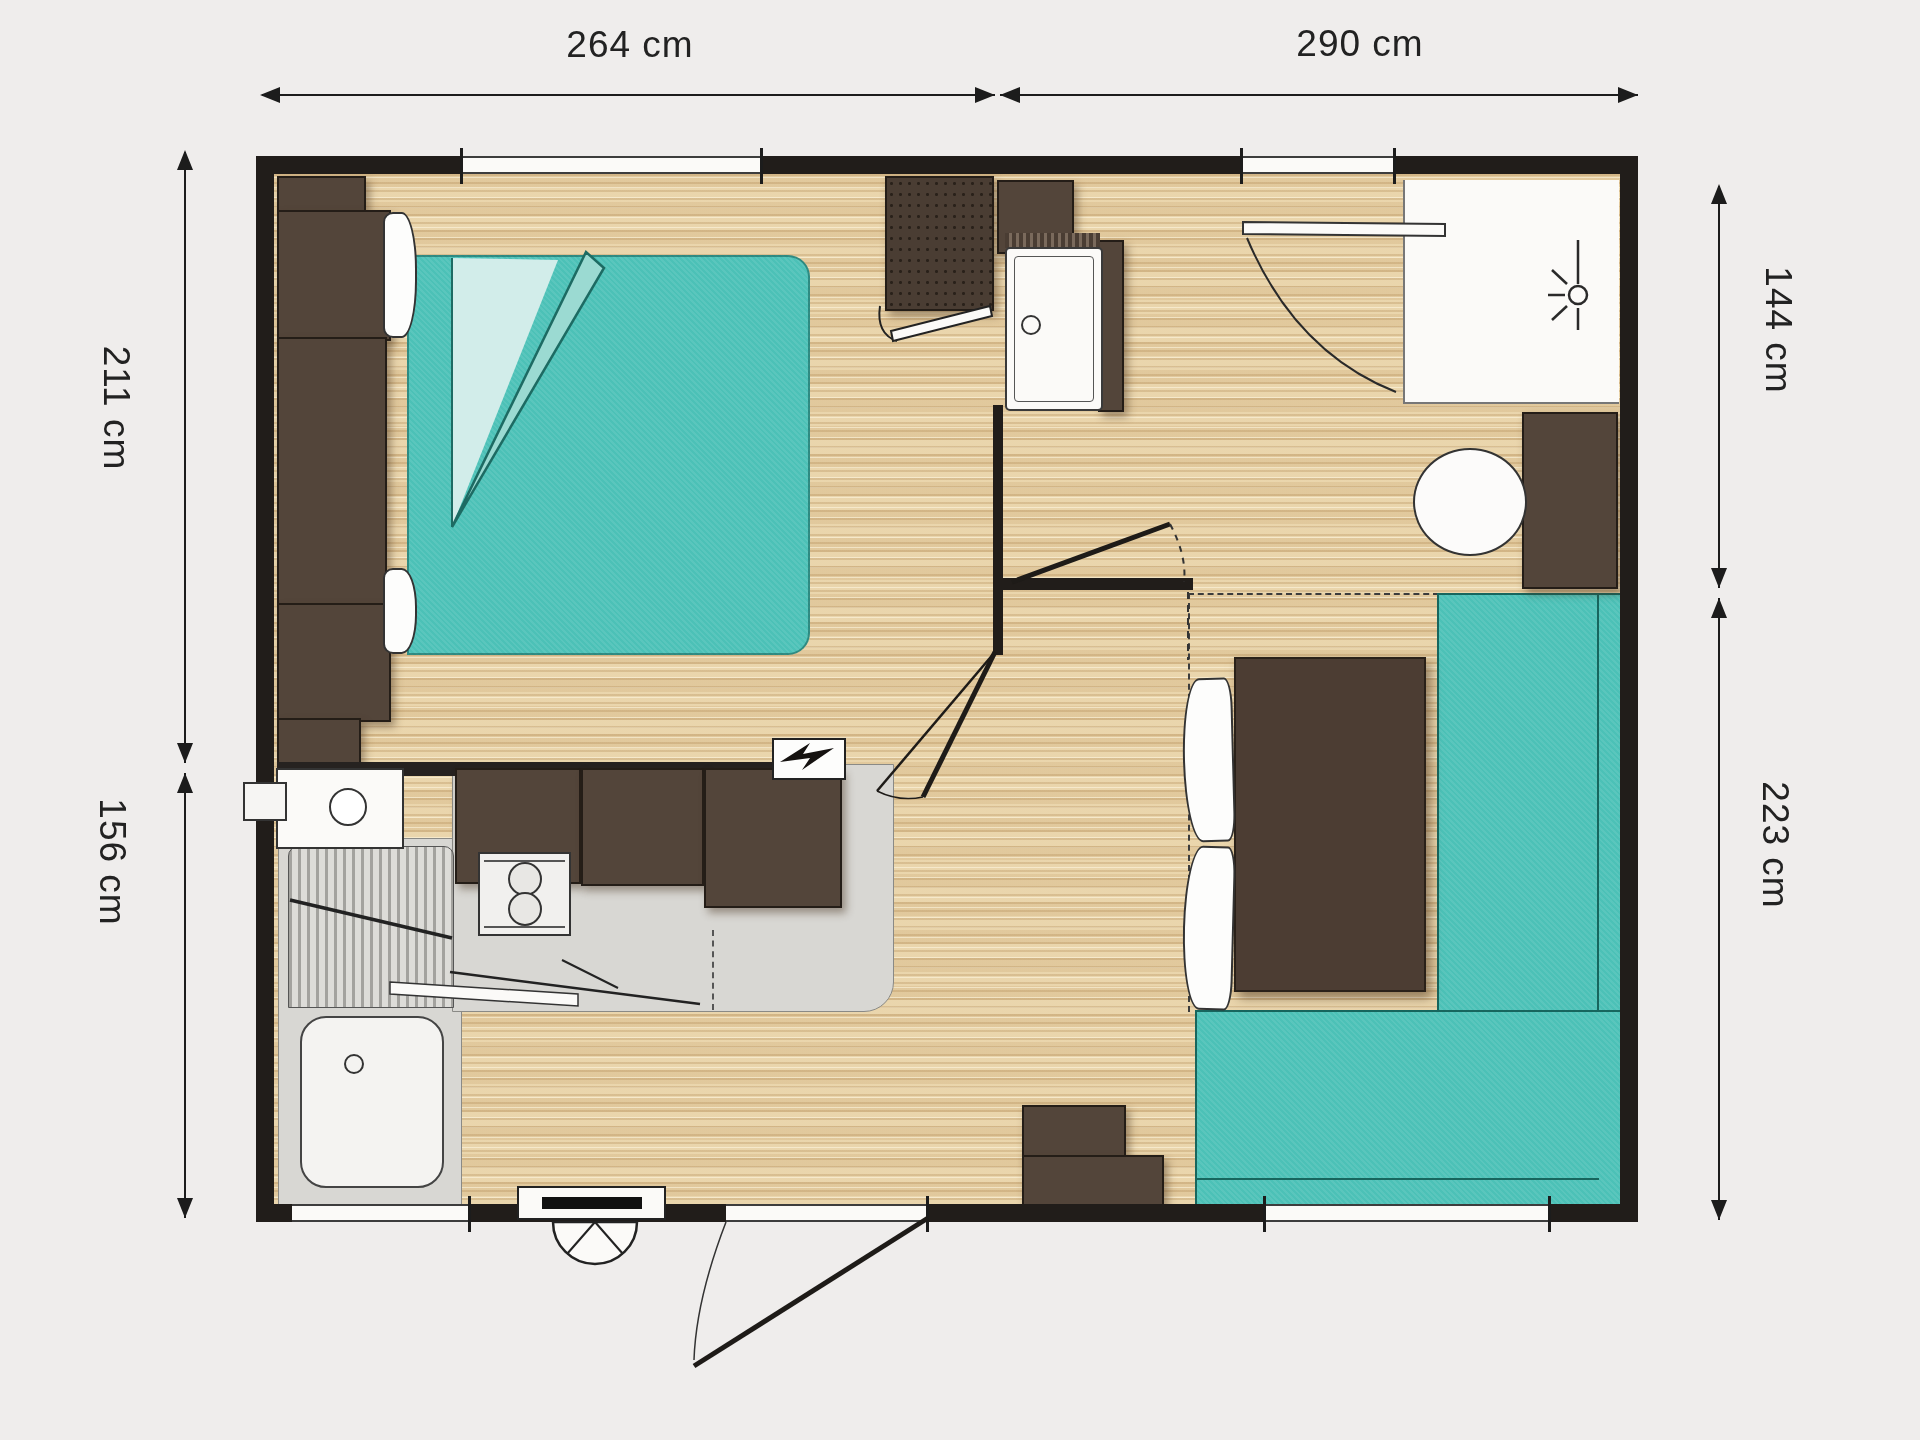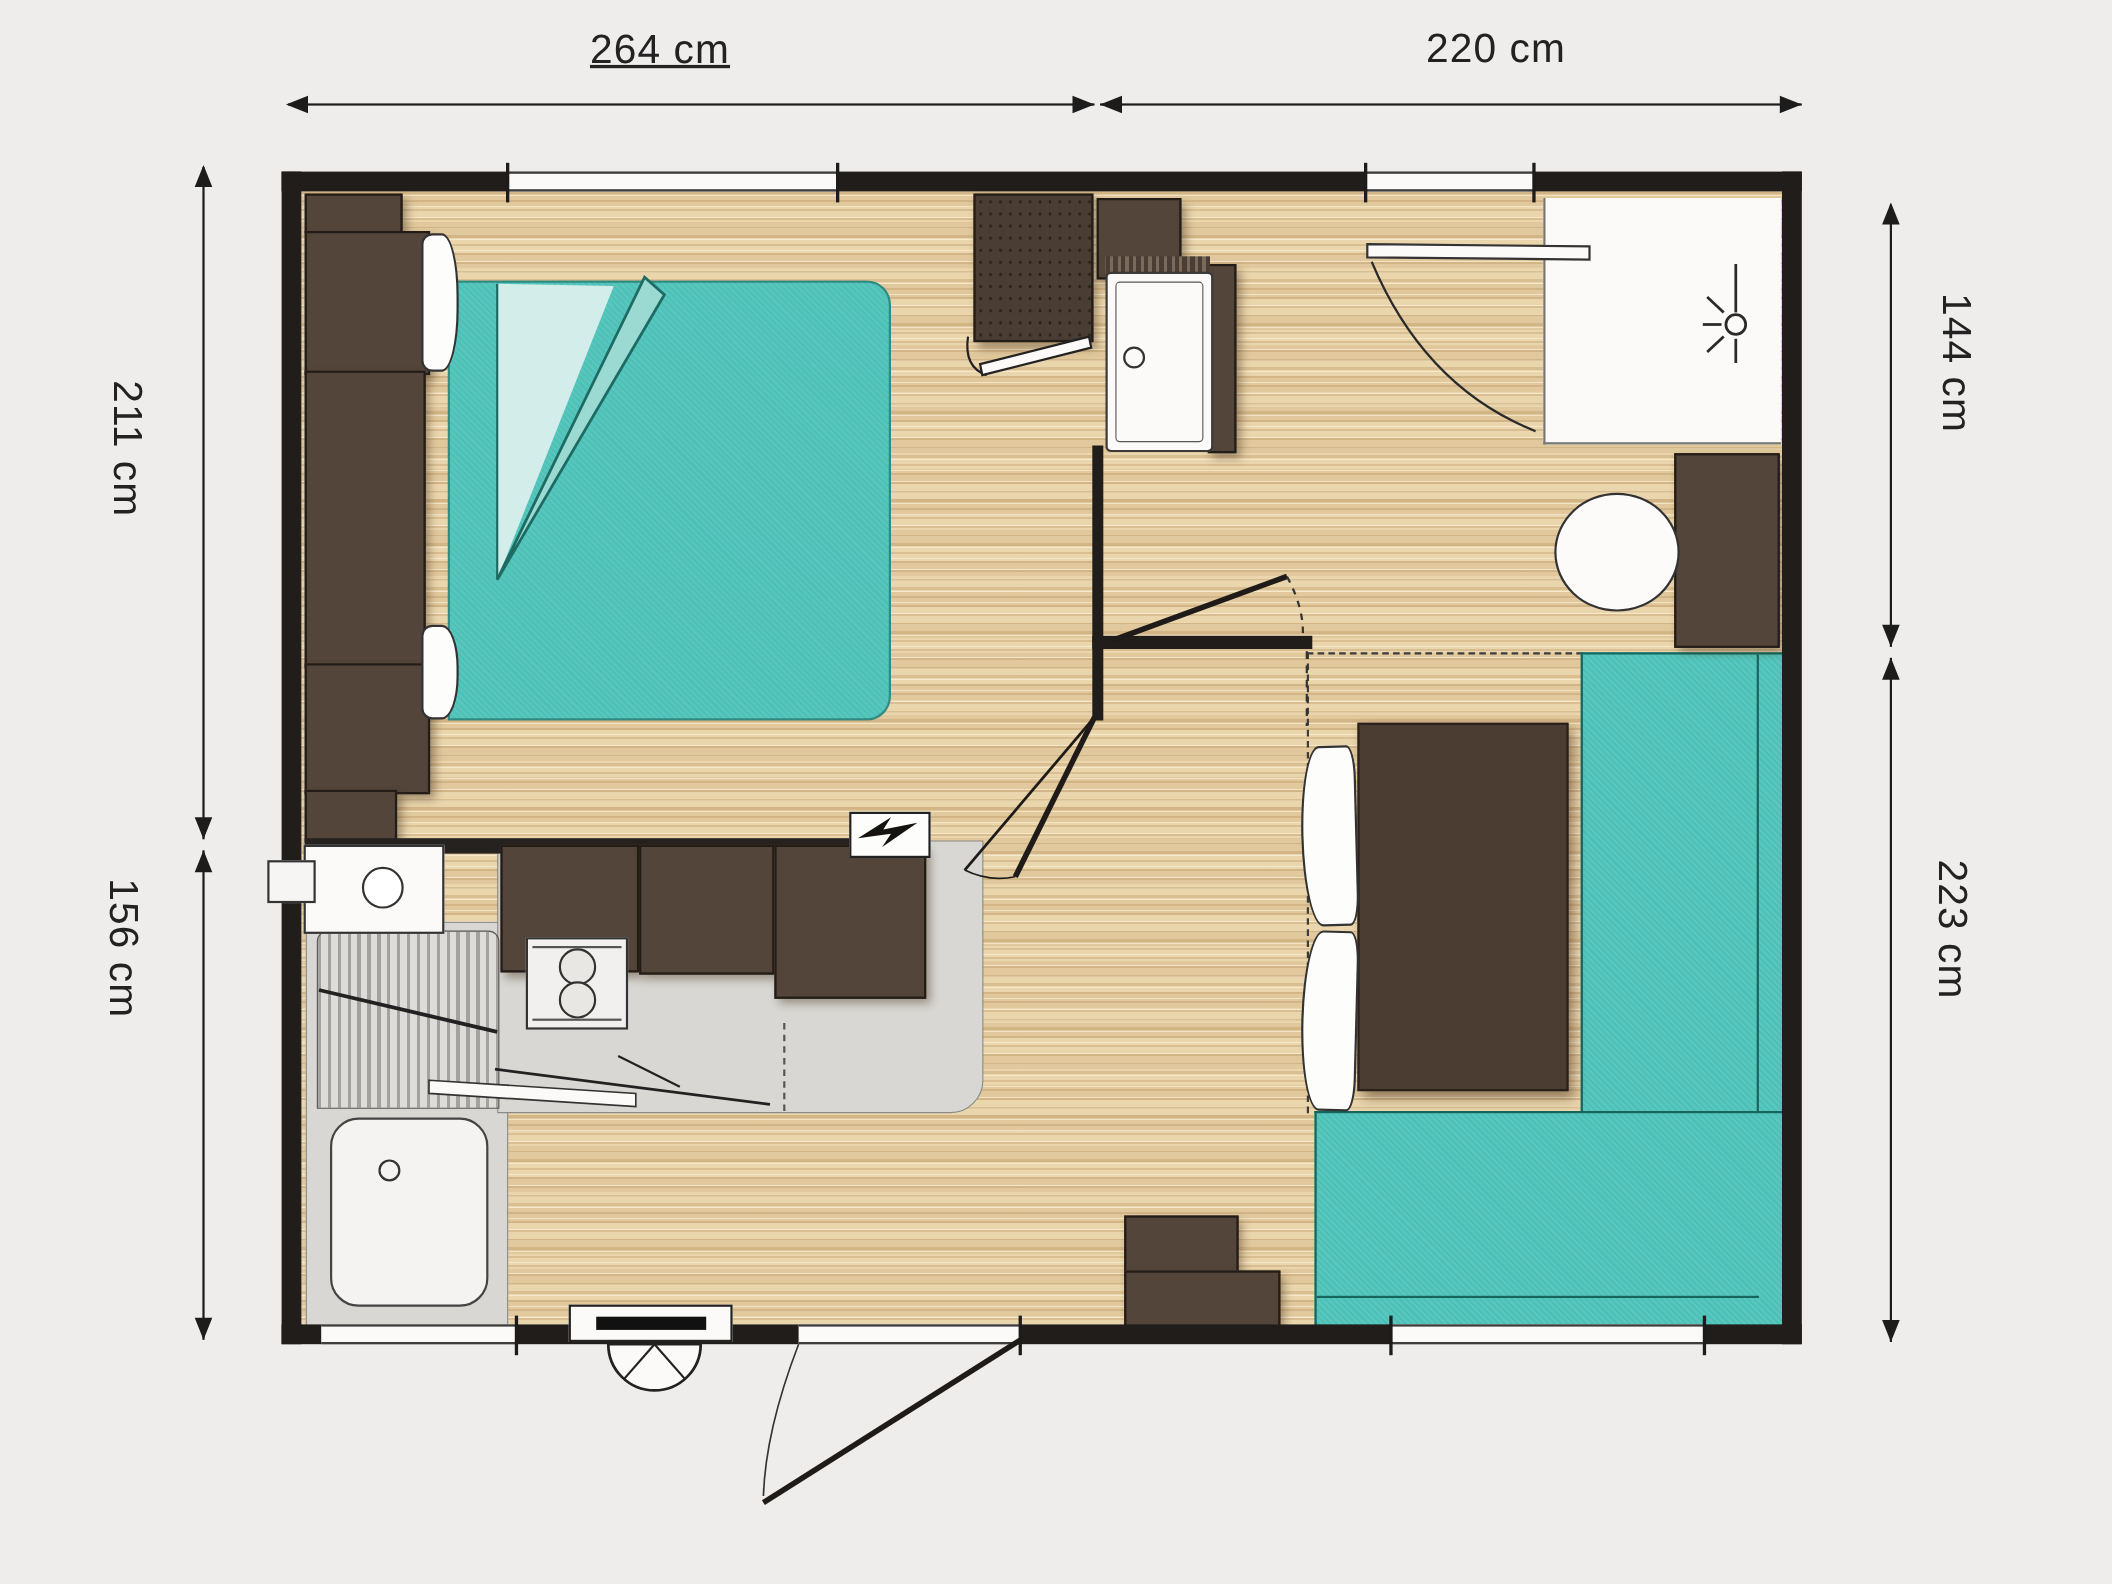--- a/index.html
+++ b/index.html
@@ -254,18 +254,18 @@
 <div class="abs ah ah-up" style="left:177px;top:773px;"></div>
 <div class="abs ah ah-down" style="left:177px;top:1198px;"></div>
 
 <div class="abs dim" style="left:1718px;top:186px;width:2px;height:402px;"></div>
 <div class="abs ah ah-up" style="left:1711px;top:184px;"></div>
 <div class="abs ah ah-down" style="left:1711px;top:568px;"></div>
 <div class="abs dim" style="left:1718px;top:598px;width:2px;height:622px;"></div>
 <div class="abs ah ah-up" style="left:1711px;top:598px;"></div>
 <div class="abs ah ah-down" style="left:1711px;top:1200px;"></div>
 
-<span class="dim-label" style="left:600px;top:45px;text-decoration:underline;">264 cm</span>
-<span class="dim-label" style="left:1360px;top:44px;">220 cm</span>
+<span class="dim-label" style="left:630px;top:45px;">264 cm</span>
+<span class="dim-label" style="left:1360px;top:44px;">290 cm</span>
 <span class="dim-label rot" style="left:116px;top:408px;">211 cm</span>
 <span class="dim-label rot" style="left:112px;top:862px;">156 cm</span>
 <span class="dim-label rot" style="left:1778px;top:330px;">144 cm</span>
 <span class="dim-label rot" style="left:1775px;top:845px;">223 cm</span>
 
 </body></html>

